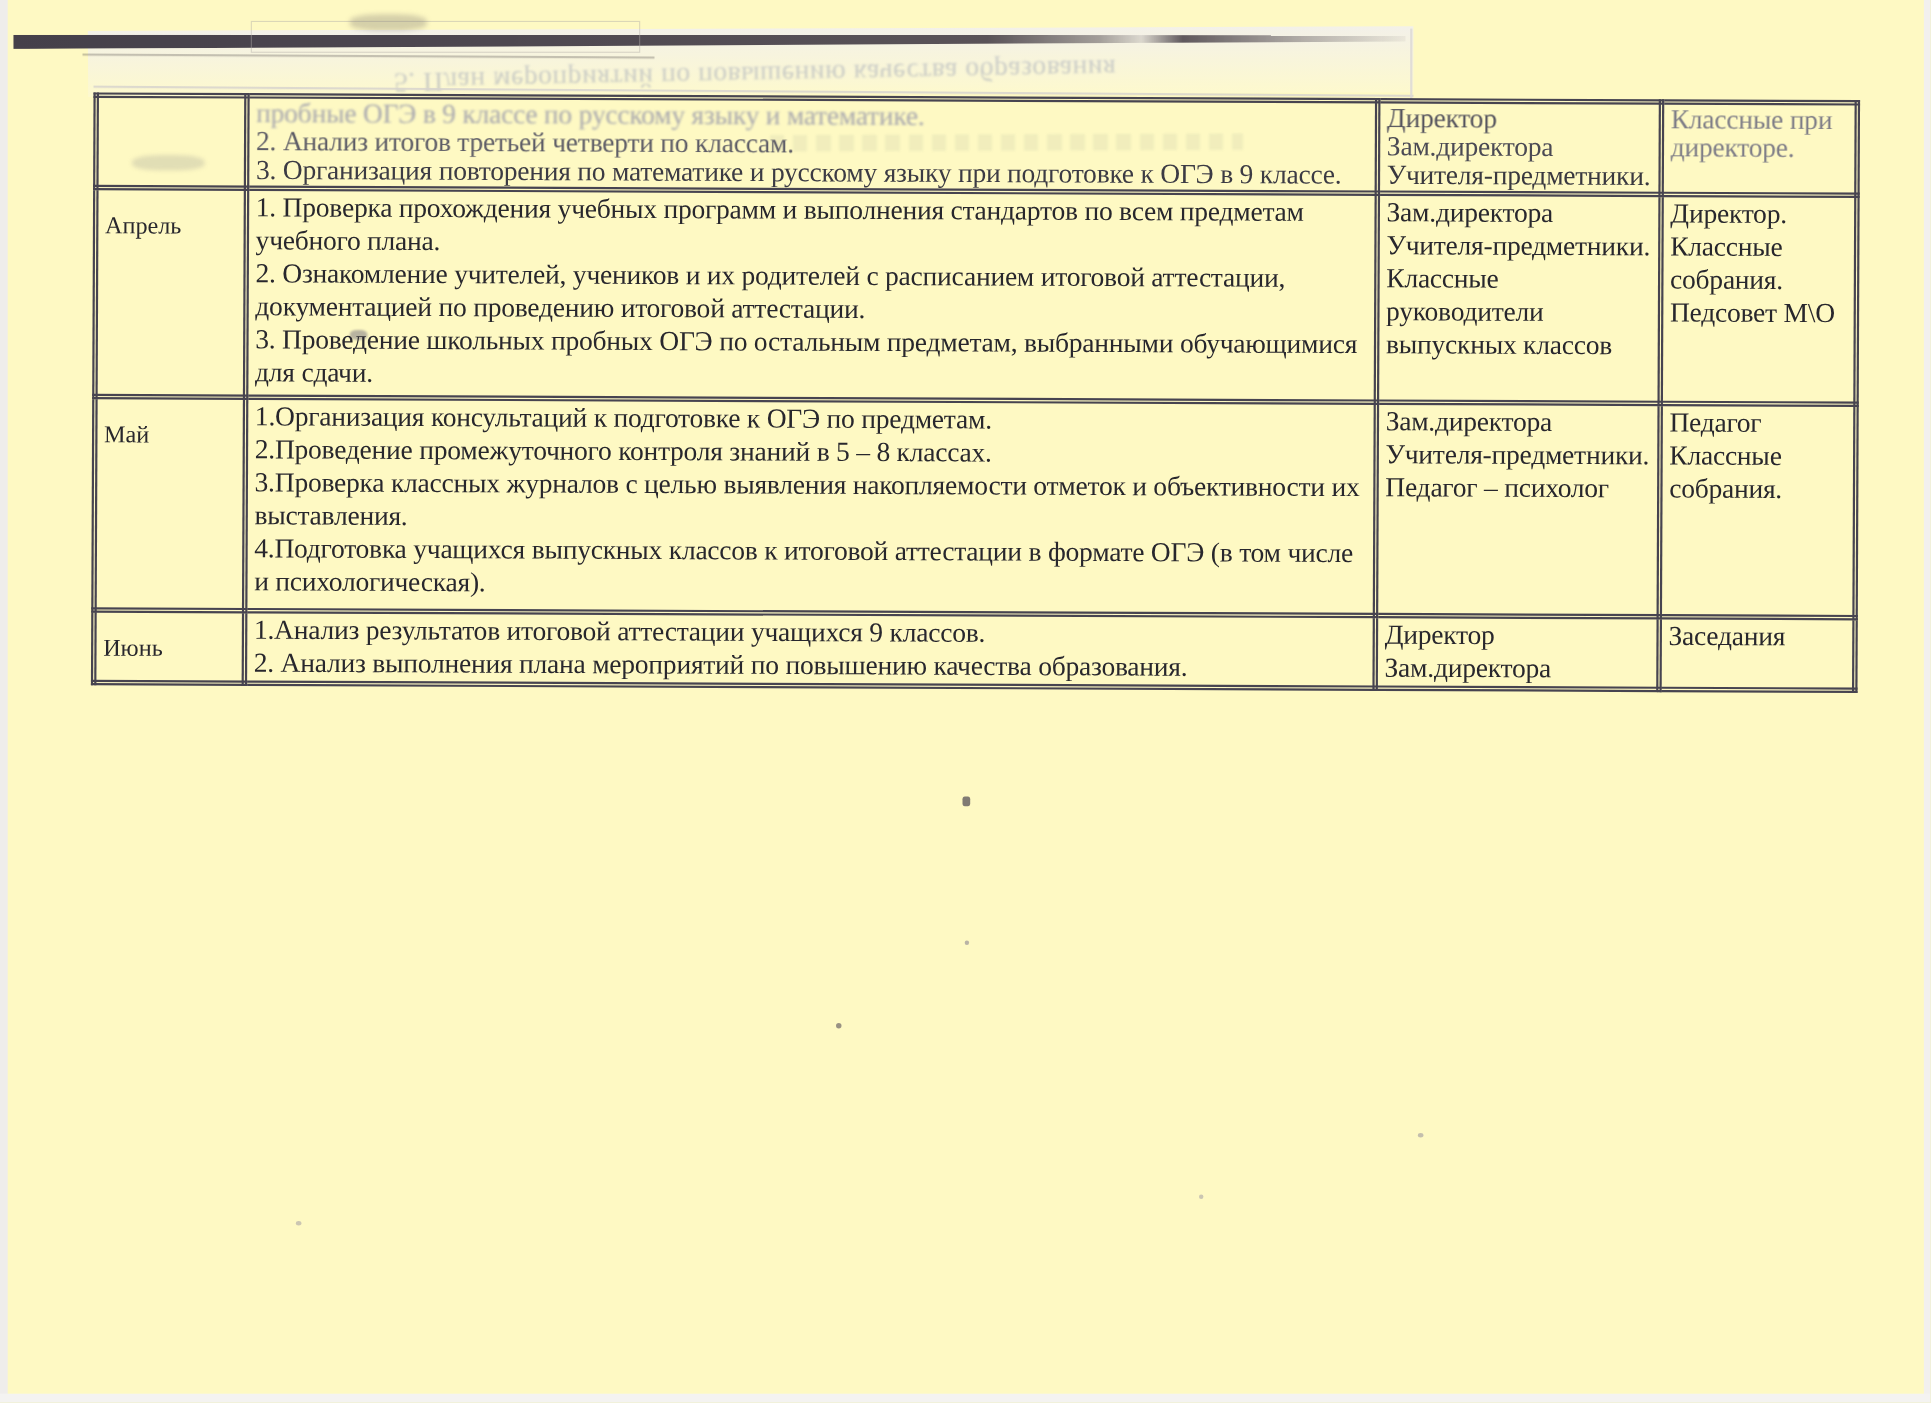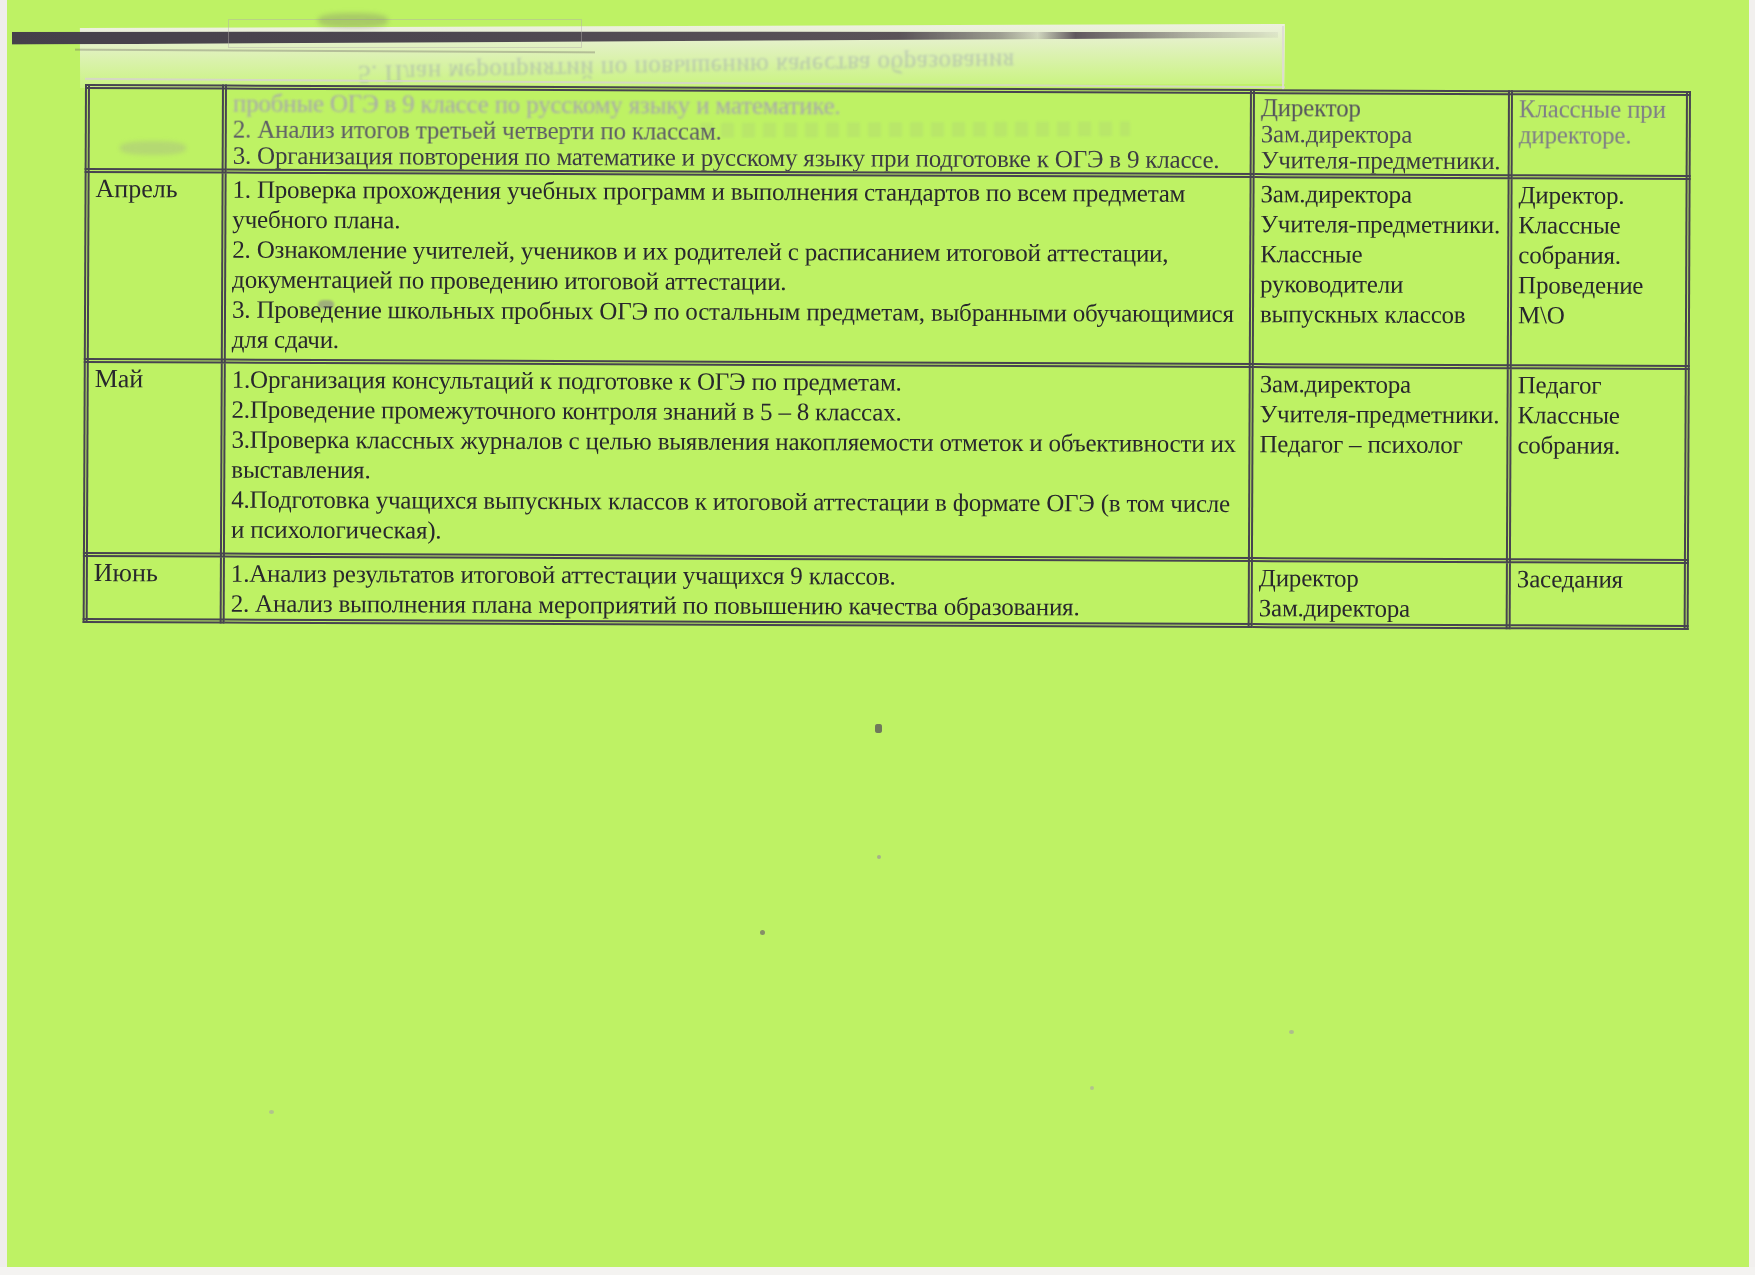--- a/index.html
+++ b/index.html
@@ -1,19 +1,19 @@
 <!DOCTYPE html>
 <html><head>
 <meta charset="utf-8">
 <style>
   html,body{margin:0;padding:0;background:#e8e8e8;}
   .scan{
     position:relative;
     width:1755px;height:1275px;
-    background:#bef264;
+    background:#fef9c3;
     overflow:hidden;
     font-family:"Liberation Serif","DejaVu Serif",serif;
     color:#26252b;
   }
   
   .edge-left{position:absolute;left:0;top:0;width:7px;height:100%;background:#efedeb;}
   .edge-right{position:absolute;right:0;top:0;width:6px;height:100%;background:#f2f0ee;}
   .edge-bottom{position:absolute;left:0;bottom:0;width:100%;height:8px;background:#f4f3f1;}
   .top-band{
     position:absolute;left:12px;top:30px;width:1266px;height:13px;
@@ -78,21 +78,21 @@
     border-collapse:collapse;table-layout:fixed;
     transform:rotate(0.25deg);transform-origin:0 0;
   }
   table.doc td{
     vertical-align:top;
     border:5px double #474450;
     padding:1px 4px 0 6px;
     overflow:hidden;
   }
   .para,.line{font-size:25px;line-height:30px;letter-spacing:-0.2px;color:#28272d;}
-  .month{font-size:26px;line-height:30px;color:#28272d;}
+  .month{font-size:22px;line-height:30px;color:#28272d;margin-top:16px;}
   .h-r1{height:72px;}
   .h-r2{height:184px;}
   .h-r3{height:188px;}
   .h-r4{height:60px;}
   .tight .para,.tight .line,.tight .month{line-height:26px;}
   
   .fade-hard{color:#a7a7ae;filter:blur(1px);}
   .fade-mid{color:#5d5c66;filter:blur(.3px);}
   .fade-low{color:#3c3b44;}
   .fade-resp1{color:#55545e;filter:blur(.3px);}
@@ -168,21 +168,21 @@
           <div class="line">Зам.директора</div>
           <div class="line">Учителя-предметники.</div>
           <div class="line">Классные</div>
           <div class="line">руководители</div>
           <div class="line">выпускных классов</div>
         </td>
         <td class="h-r2">
           <div class="line">Директор.</div>
           <div class="line">Классные</div>
           <div class="line">собрания.</div>
-          <div class="line">Проведение М\О</div>
+          <div class="line">Педсовет М\О</div>
         </td>
       </tr>
 
       <tr>
         <td class="h-r3">
           <div class="month">Май</div>
         </td>
         <td class="h-r3">
           <div class="para">1.Организация консультаций к подготовке к ОГЭ по предметам.</div>
           <div class="para">2.Проведение промежуточного контроля знаний в 5 – 8 классах.</div>

